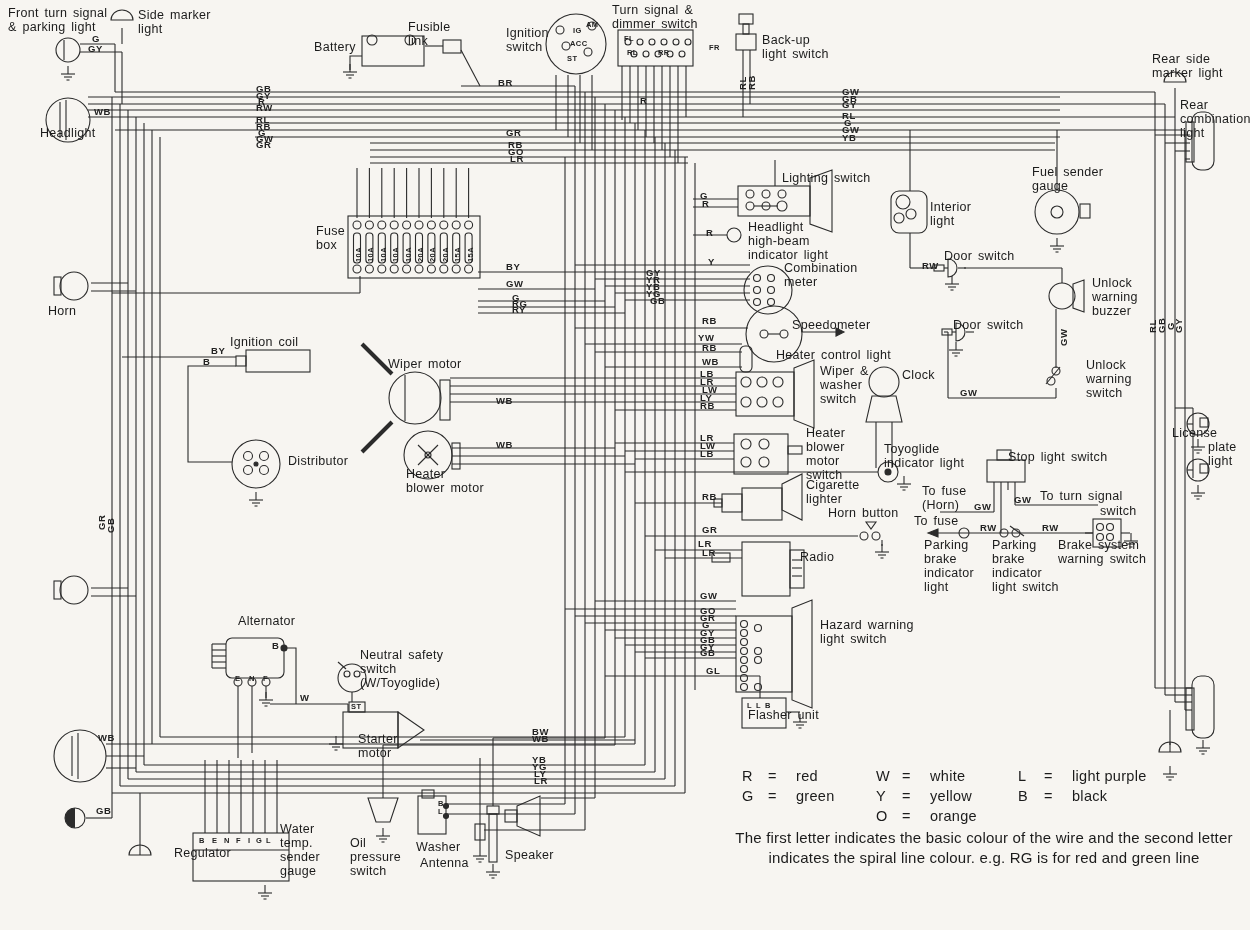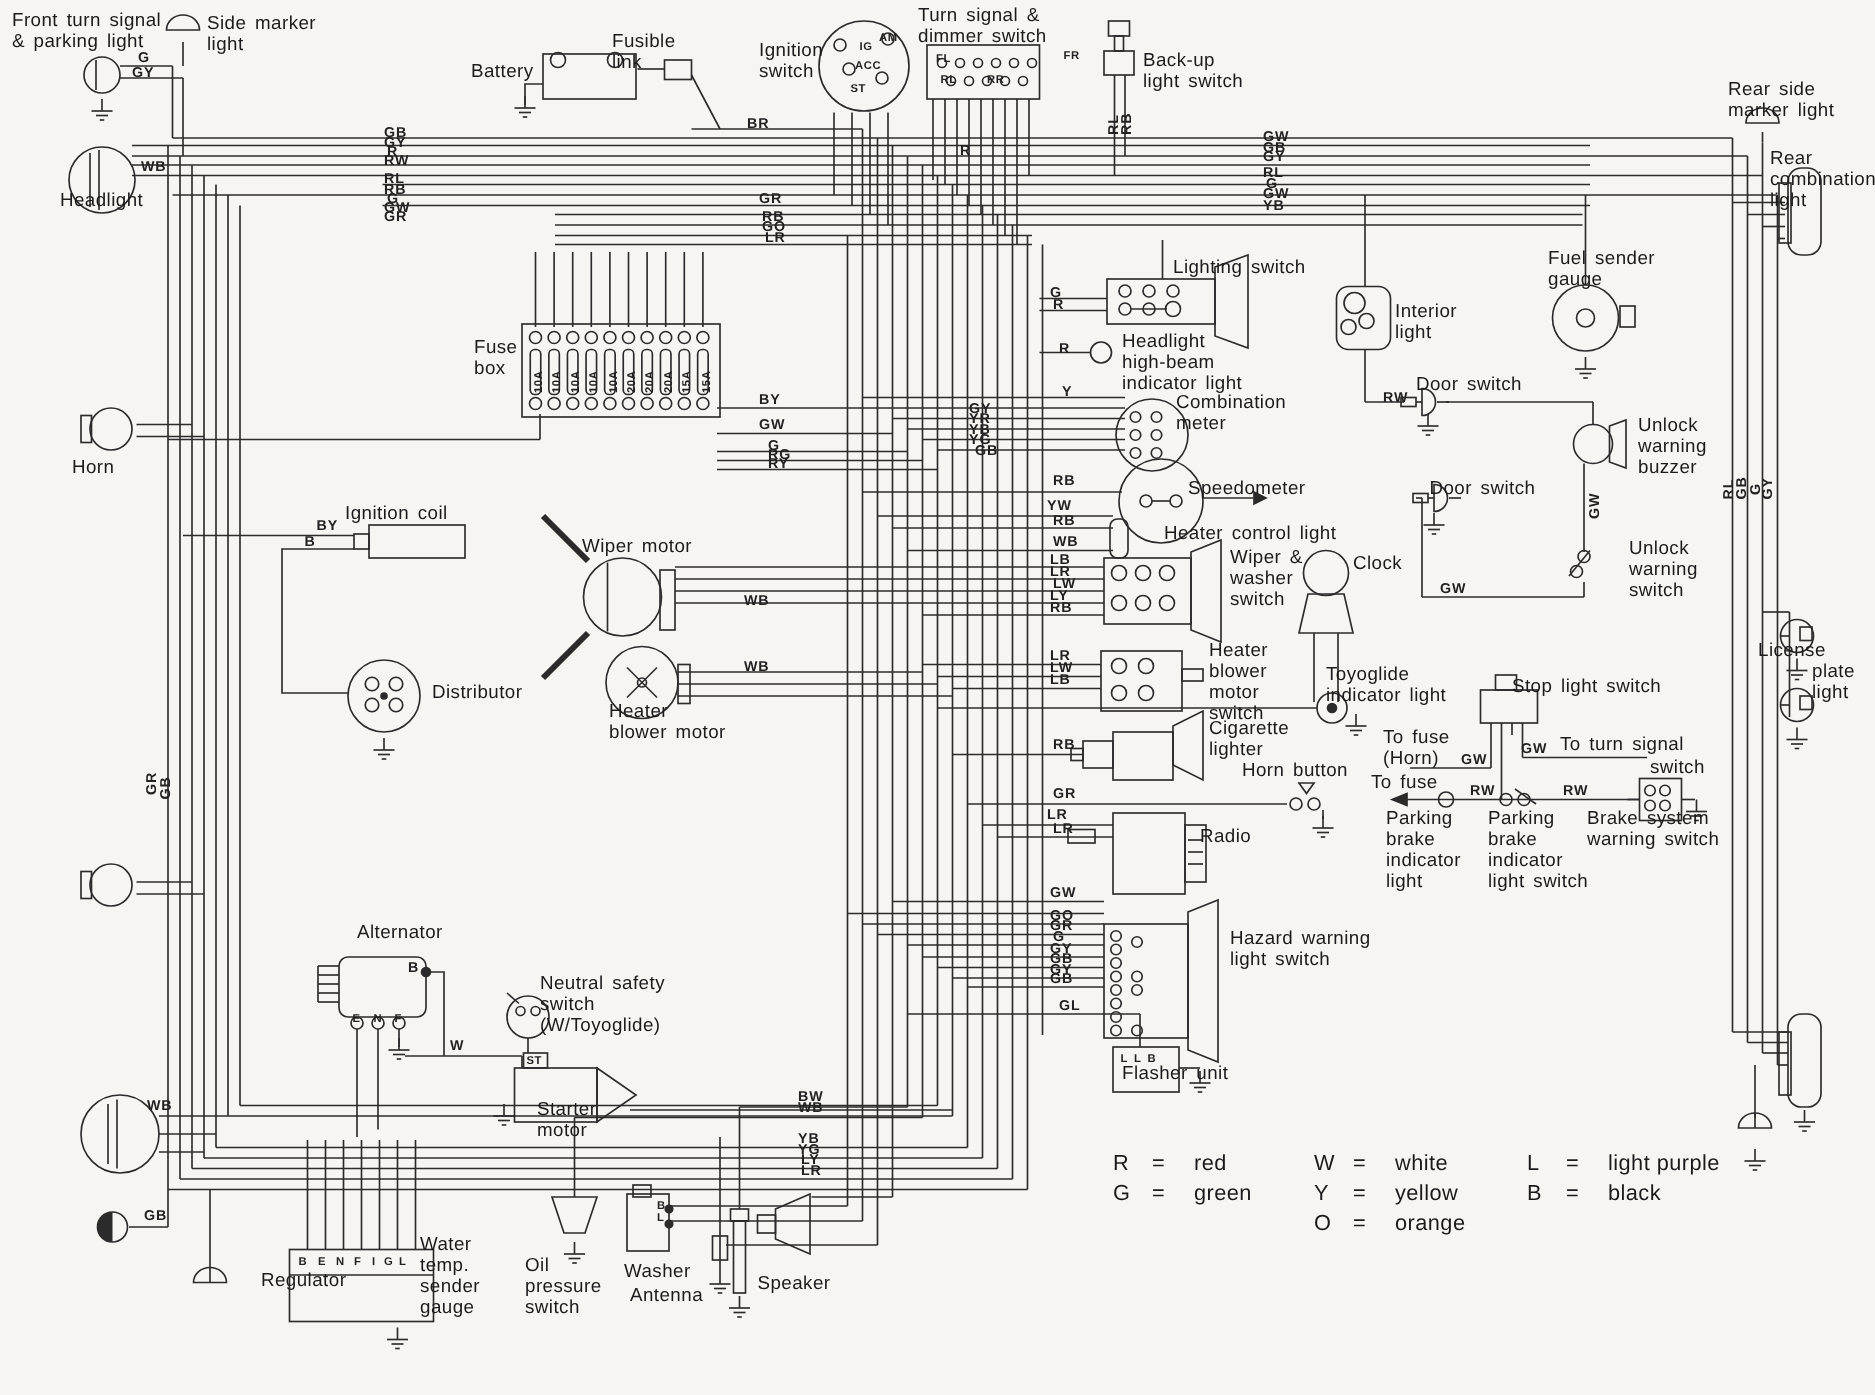--- a/index.html
+++ b/index.html
@@ -739,21 +739,21 @@
       <div class="wire rot" style="left: 1157px; top: 333px;">GB</div>
       <div class="wire rot" style="left: 1166px; top: 330px;">G</div>
       <div class="wire rot" style="left: 1174px; top: 333px;">GY</div>
       <div class="wire rot" style="left: 738px; top: 90px;">RL</div>
       <div class="wire rot" style="left: 747px; top: 90px;">RB</div>
       <div class="xxs" style="left: 549px; top: 27px; padding-left: 24px;">IG</div>
       <div class="xxs" style="left: 586px; top: 21px;">AM</div>
       <div class="xxs" style="left: 570px; top: 40px;">ACC</div>
       <div class="xxs" style="left: 567px; top: 55px;">ST</div>
       <div class="xxs" style="left: 624px; top: 35px;">FL</div>
-      <div class="xxs" style="left: 662px; top: 33px; padding-left: 47px;">FR</div>
+      <div class="xxs" style="left: 662px; top: 44px; padding-left: 47px;">FR</div>
       <div class="xxs" style="left: 627px; top: 49px;">RL</div>
       <div class="xxs" style="left: 658px; top: 49px;">RR</div>
       <div class="xxs" style="left: 235px; top: 675px;">E</div>
       <div class="xxs" style="left: 249px; top: 675px;">N</div>
       <div class="xxs" style="left: 263px; top: 675px;">F</div>
       <div class="xxs" style="left: 351px; top: 703px;">ST</div>
       <div class="xxs" style="left: 438px; top: 800px;">B</div>
       <div class="xxs" style="left: 438px; top: 808px;">L</div>
       <div class="xxs" style="left: 747px; top: 702px;">L</div>
       <div class="xxs" style="left: 756px; top: 702px;">L</div>
@@ -779,13 +779,14 @@
 
   <div id="legend-entries">
       <div class="legend-entry" style="left: 742px; top: 768px;"><span class="code">R</span><span class="eq">=</span><span>red</span></div>
       <div class="legend-entry" style="left: 742px; top: 788px;"><span class="code">G</span><span class="eq">=</span><span>green</span></div>
       <div class="legend-entry" style="left: 876px; top: 768px;"><span class="code">W</span><span class="eq">=</span><span>white</span></div>
       <div class="legend-entry" style="left: 876px; top: 788px;"><span class="code">Y</span><span class="eq">=</span><span>yellow</span></div>
       <div class="legend-entry" style="left: 876px; top: 808px;"><span class="code">O</span><span class="eq">=</span><span>orange</span></div>
       <div class="legend-entry" style="left: 1018px; top: 768px;"><span class="code">L</span><span class="eq">=</span><span>light purple</span></div>
       <div class="legend-entry" style="left: 1018px; top: 788px;"><span class="code">B</span><span class="eq">=</span><span>black</span></div>
     </div>
+  <div class="note">The first letter indicates the basic colour of the wire and the second letter indicates the spiral line colour. e.g. RG is for red and green line</div>
 </div>
 
 </body></html>

